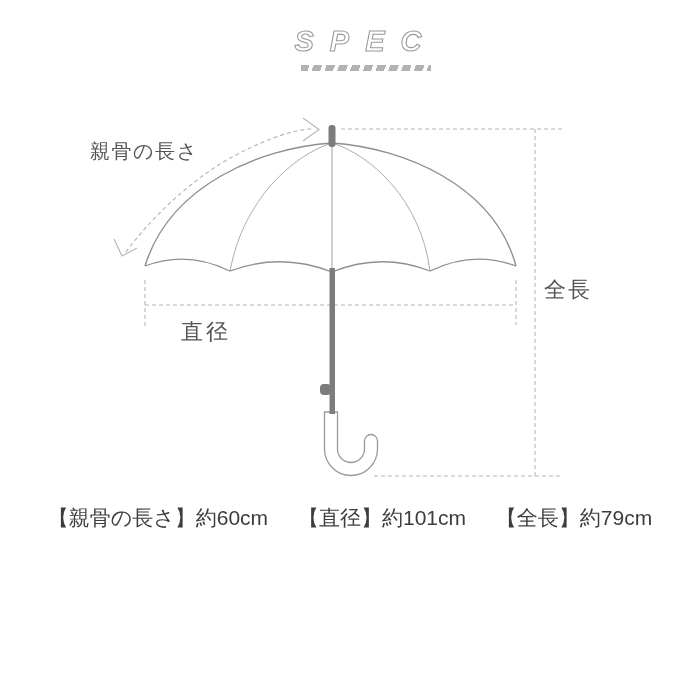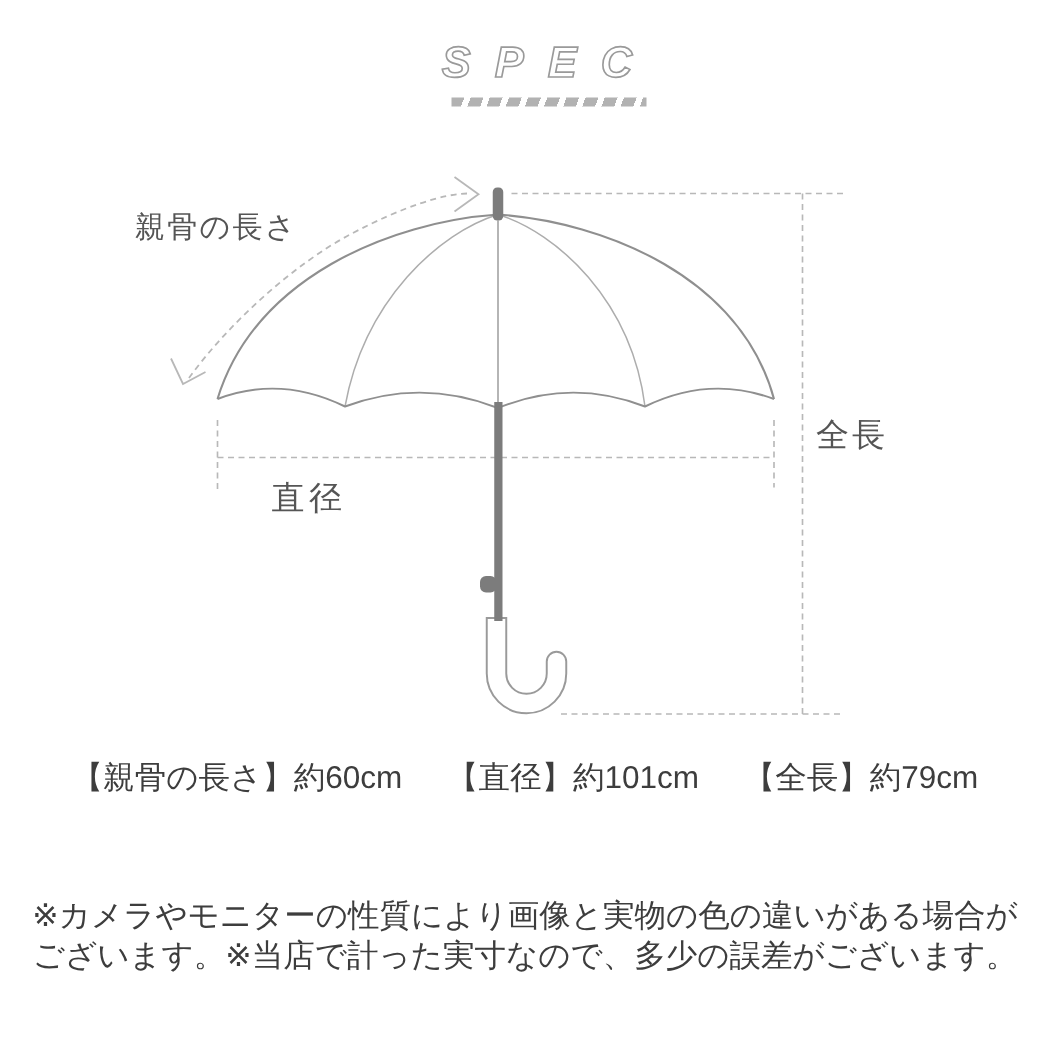--- a/index.html
+++ b/index.html
@@ -78,18 +78,14 @@
     <text x="181" y="339" font-size="22" letter-spacing="3" class="dim-label">直径</text>
     <text x="544" y="297" font-size="22" letter-spacing="2" class="dim-label">全長</text>
   </svg>
 
   <div class="spec-values">
     <span class="spec-item">【親骨の長さ】約60cm</span>
     <span class="spec-item">【直径】約101cm</span>
     <span class="spec-item">【全長】約79cm</span>
   </div>
 
-  <div class="disclaimer">
-    <div>※カメラやモニターの性質により画像と実物の色の違いがある場合が</div>
-    <div>ございます。※当店で計った実寸なので、多少の誤差がございます。</div>
-  </div>
 
 </div>
 
 </body></html>

